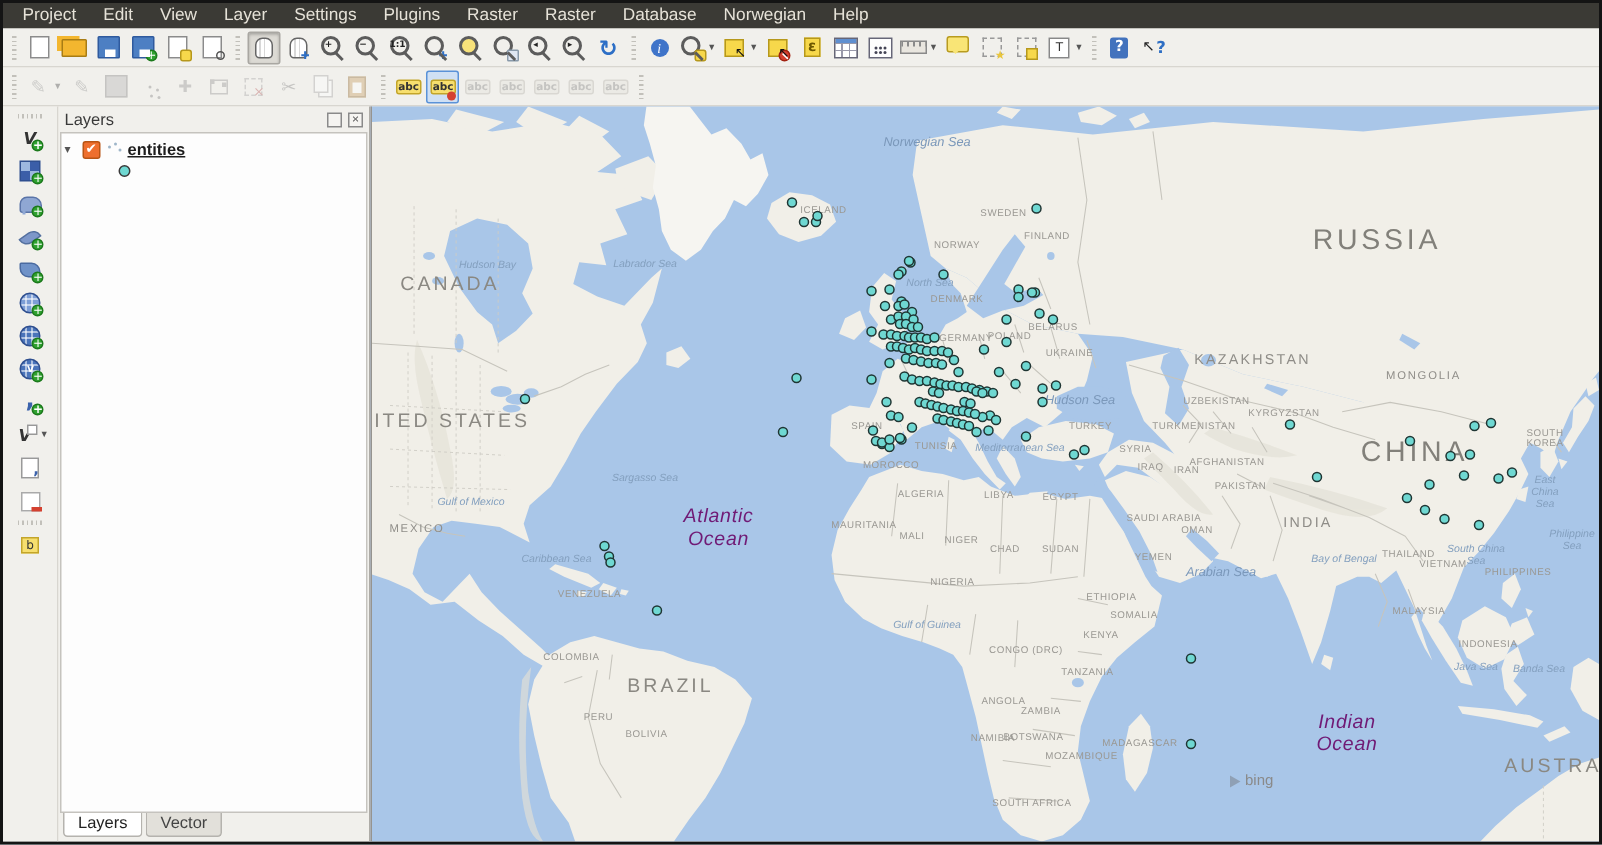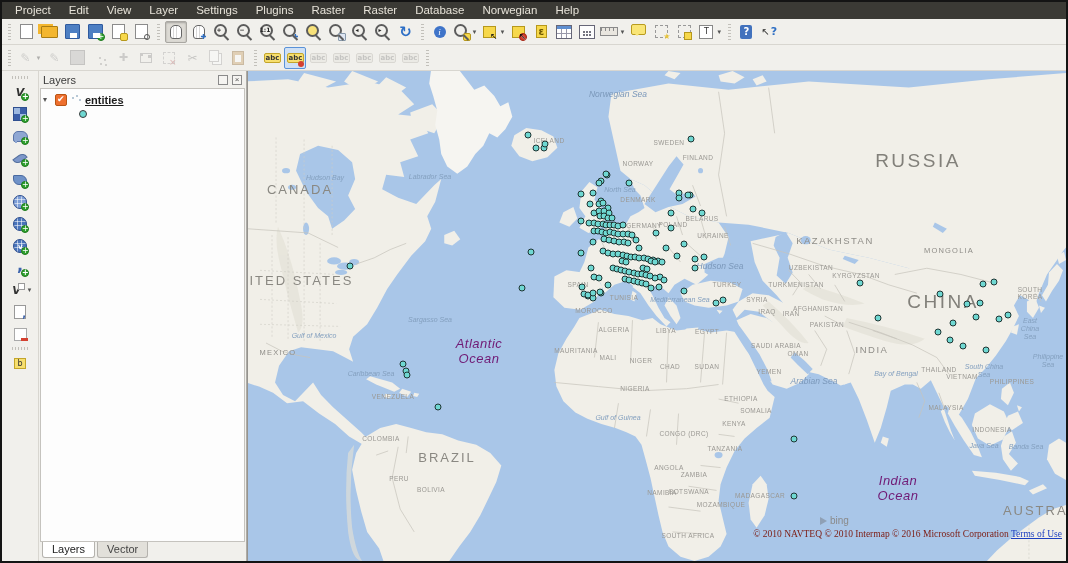--- a/index.html
+++ b/index.html
@@ -520,23 +520,20 @@
           <path d="M504,166 L540,176 L576,188 L612,196 M612,196 L640,206 L668,214 M646,196 L678,190 L712,196 L744,204 M600,242 L632,252 L664,264 L688,276 M688,276 L700,292 M540,192 L552,204 L544,216 M560,196 L572,210 M586,206 L596,222 M566,250 L578,268 L572,284 M598,250 L606,272 L600,292 M576,236 L592,244 M624,250 L648,258 M668,300 L676,318 L670,334 M690,310 L696,326 M786,214 L792,222"></path>
           <path d="M470,20 L476,60 L470,100 L478,140 M520,16 L526,60 M444,110 L452,130"></path>
         </g>
         <g stroke="#cfcdc5" stroke-width="0.6" stroke-dasharray="2,2" fill="none">
           <path d="M24,158 L24,256 M40,160 L40,258 M56,162 L56,260 M72,166 L72,262 M12,192 L88,196 M12,220 L88,224 M12,244 L92,246 M28,64 L28,148 M56,66 L56,152 M84,72 L84,158 M780,436 L780,472"></path>
         </g>
       </svg>
       <div class="bingo">
         <span class="bmark"></span>
         <span>bing</span>
-      </div>
-      <div class="attr">
-        <span>© 2010 NAVTEQ © 2010 Intermap © 2016 Microsoft Corporation </span><a>Terms of Use</a>
       </div>
     <span class="ml lB" style="left: 52px; top: 119px;">CANADA</span>
         <span class="ml lB" style="left: 42px; top: 210px;">UNITED STATES</span>
         <span class="ml lm" style="left: 30px; top: 282px;">MEXICO</span>
         <span class="ml lc" style="left: 145px; top: 326px;">VENEZUELA</span>
         <span class="ml lc" style="left: 133px; top: 368px;">COLOMBIA</span>
         <span class="ml lc" style="left: 151px; top: 408px;">PERU</span>
         <span class="ml lc" style="left: 183px; top: 419px;">BOLIVIA</span>
         <span class="ml lB" style="left: 199px; top: 387px;">BRAZIL</span>
         <span class="ml lX" style="left: 670px; top: 90px;">RUSSIA</span>

